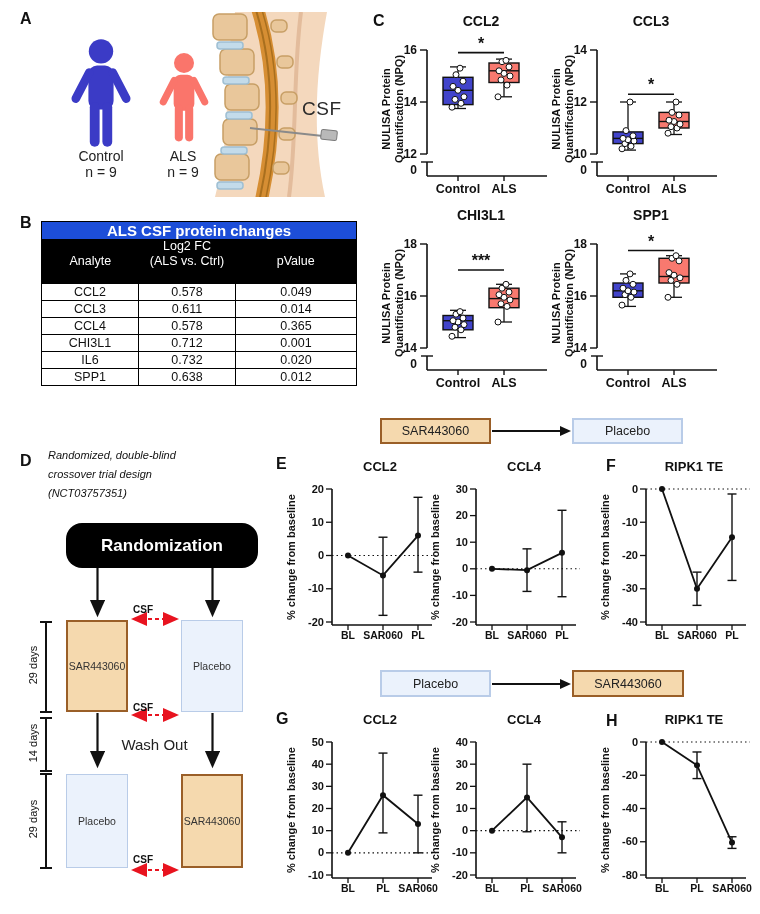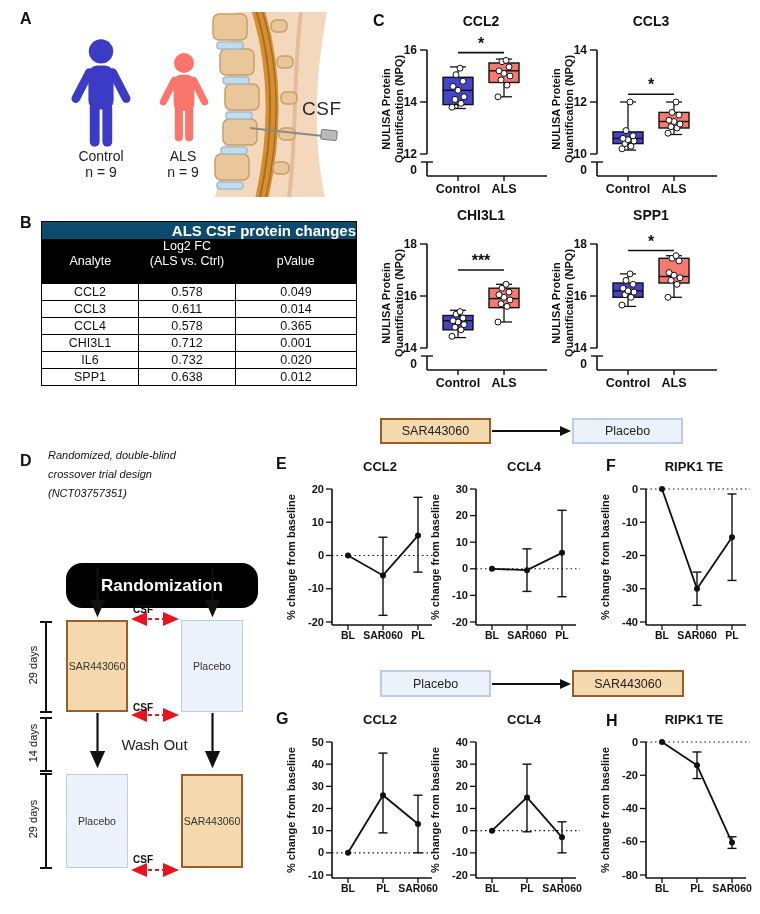--- a/index.html
+++ b/index.html
@@ -4,21 +4,21 @@
 <style>
   html,body{margin:0;padding:0;}
   body{width:760px;height:914px;position:relative;background:#fff;
        font-family:"Liberation Sans",sans-serif;color:#111;overflow:hidden;}
   .abs{position:absolute;}
   .plabel{position:absolute;font-weight:bold;font-size:16px;color:#111;z-index:5;}
   .cap{position:absolute;text-align:center;font-size:14px;color:#222;line-height:16px;}
   
   table.proteins{border-collapse:collapse;table-layout:fixed;width:315px;}
   table.proteins th,table.proteins td{padding:0;margin:0;}
-  .tbl-title{background:#0c4a6e;color:#fff;font-size:15px;font-weight:bold;text-align:right;padding:4px 0 1px 0;}
+  .tbl-title{background:#1d4ed8;color:#fff;font-size:15px;font-weight:bold;text-align:center;padding:4px 0 1px 0;}
   tr.colhead th{background:#000;color:#fff;font-weight:normal;font-size:12.5px;text-align:center;vertical-align:bottom;padding-bottom:14px;line-height:15px;}
   table.proteins{border:1.5px solid #000;}
   table.proteins td{border:1px solid #000;font-size:12.5px;text-align:center;height:16px;line-height:16px;}
   
   .dbox{position:absolute;display:flex;align-items:center;justify-content:center;box-sizing:border-box;text-align:center;}
   .rand{background:#000;color:#fff;font-weight:bold;font-size:17px;border-radius:16px;}
   .period{font-size:10.5px;color:#333;}
   .washout{font-size:15px;color:#222;}
   .rot{position:absolute;transform:rotate(-90deg);transform-origin:center;font-size:11px;color:#111;text-align:center;}
   .csf-small{position:absolute;font-size:10px;font-weight:bold;z-index:4;}
@@ -364,21 +364,21 @@
 <div class="seqbox" style="left: 572px; top: 418px; width: 111px; height: 26px; border: 2px solid rgb(185, 204, 232); background: rgb(235, 242, 252);">
     <span>Placebo</span>
   </div>
 
 <div class="plabel" style="left:20px;top:452px;">D</div>
 <div class="abs" style="left:48px;top:446px;width:240px;text-align:left;font-size:11px;line-height:19px;font-style:italic;">
   <div>Randomized, double-blind</div>
   <div>crossover trial design</div>
   <div>(NCT03757351)</div>
 </div>
-<div class="dbox rand" style="left:66px;top:523px;width:192px;height:45px;margin-top:40px;">Randomization</div>
+<div class="dbox rand" style="left:66px;top:523px;width:192px;height:45px;">Randomization</div>
 
 <svg class="abs" style="left:20px;top:515px;" width="260" height="375">
   <defs>
     <marker id="ah-k" markerWidth="9" markerHeight="8" refX="6.5" refY="3.5" orient="auto">
       <path d="M0,0 L8,3.5 L0,7 Z" fill="#111"></path>
       </marker>
     <marker id="ah-r" markerWidth="9" markerHeight="8" refX="6.5" refY="3.5" orient="auto">
       <path d="M0,0 L8,3.5 L0,7 Z" fill="#E8131F"></path>
       </marker>
     <marker id="ah-rs" markerWidth="9" markerHeight="8" refX="6.5" refY="3.5" orient="auto-start-reverse">

